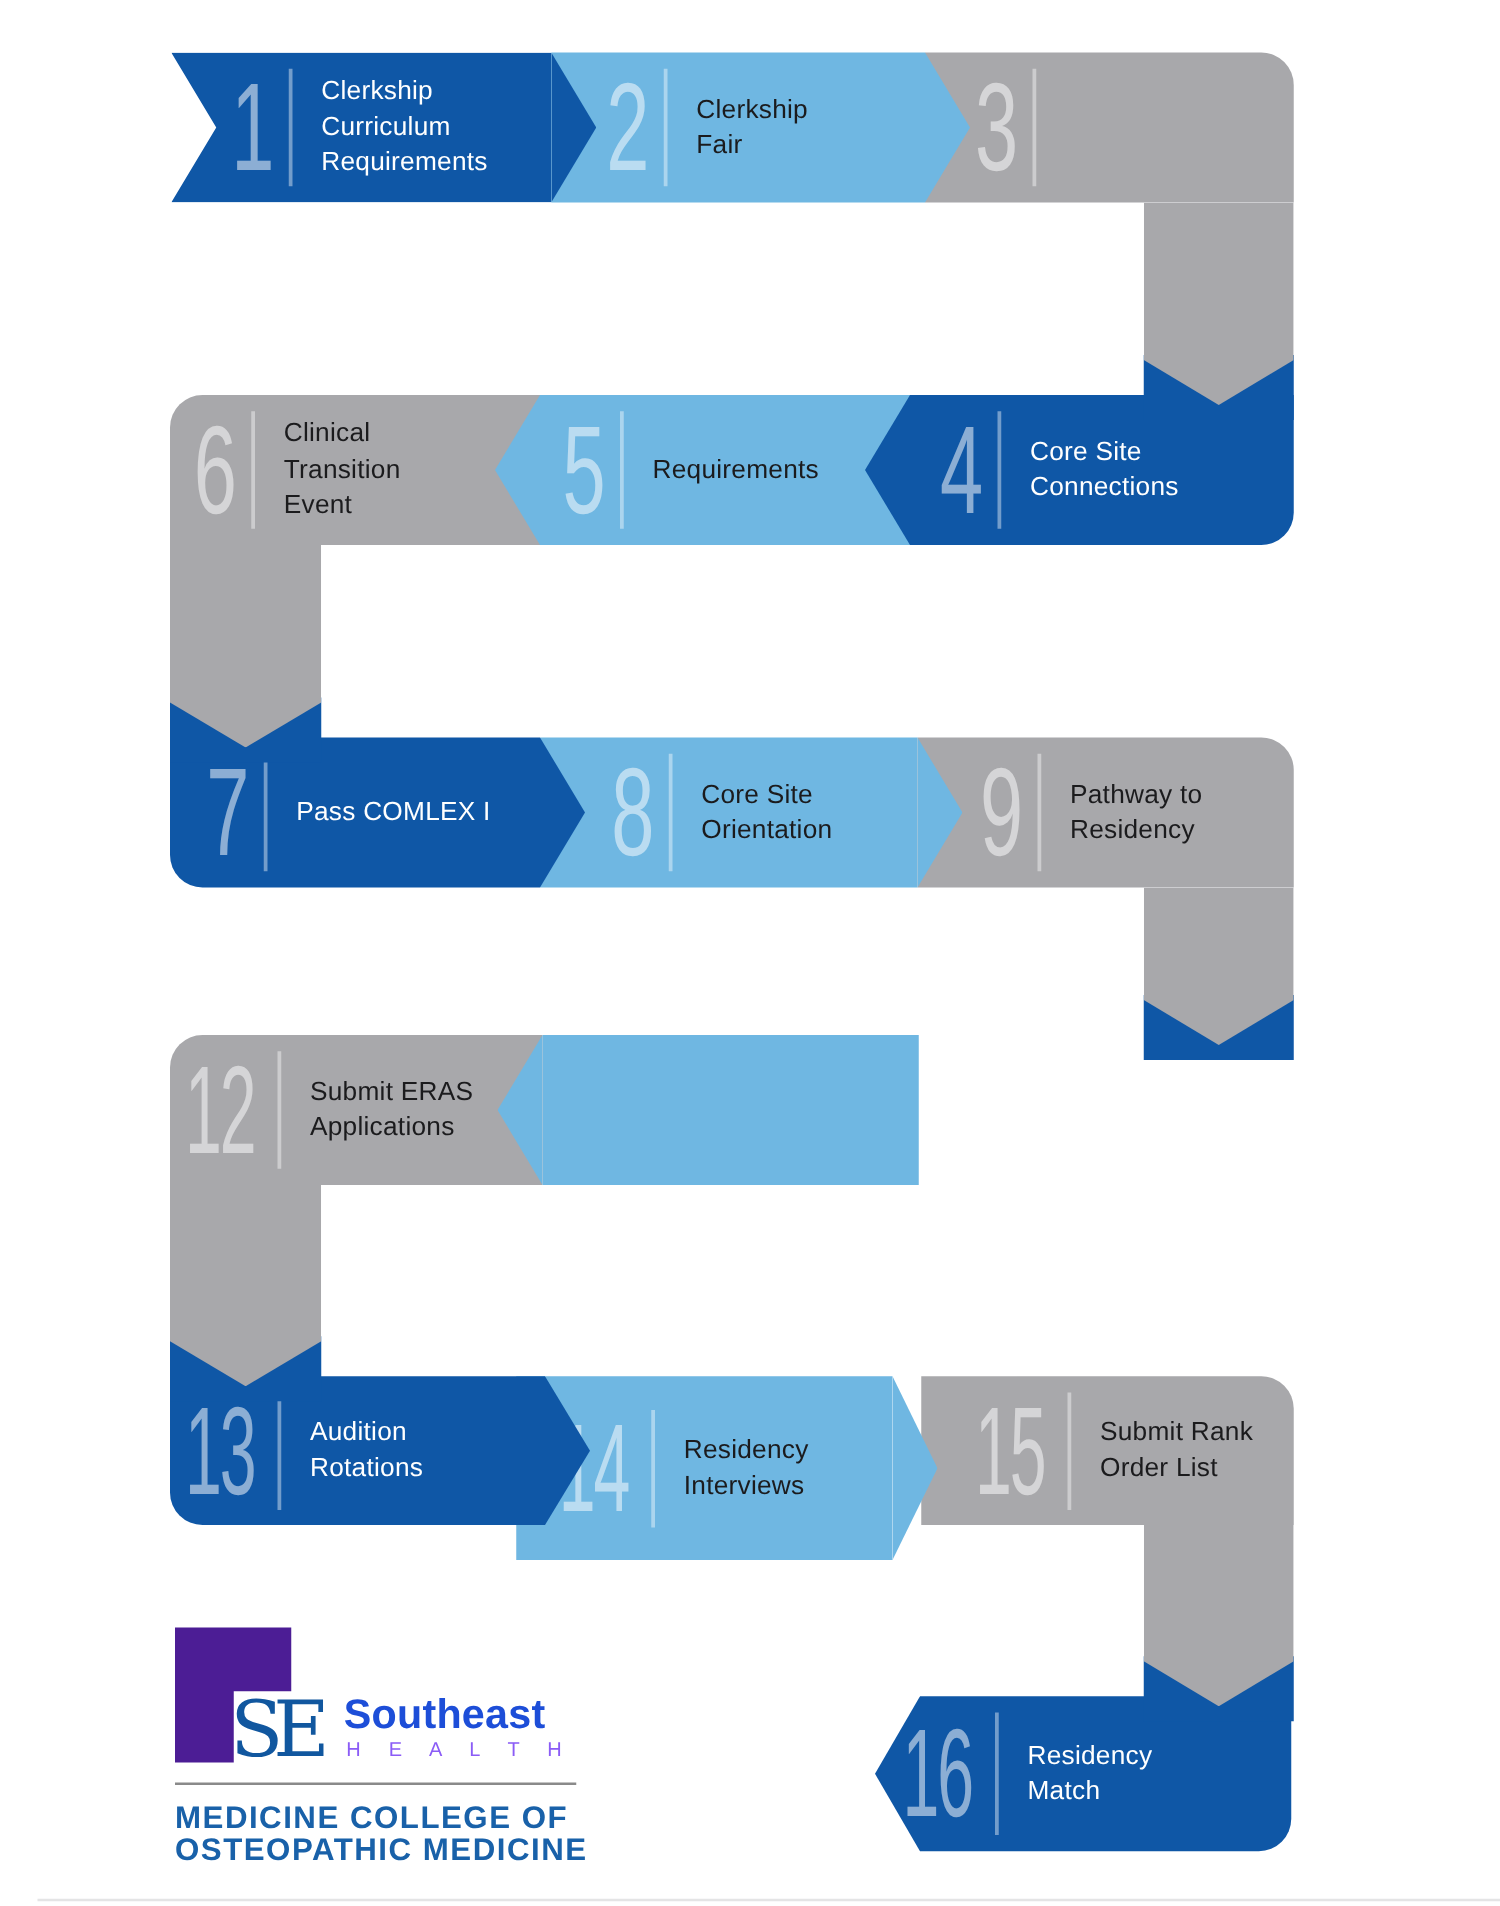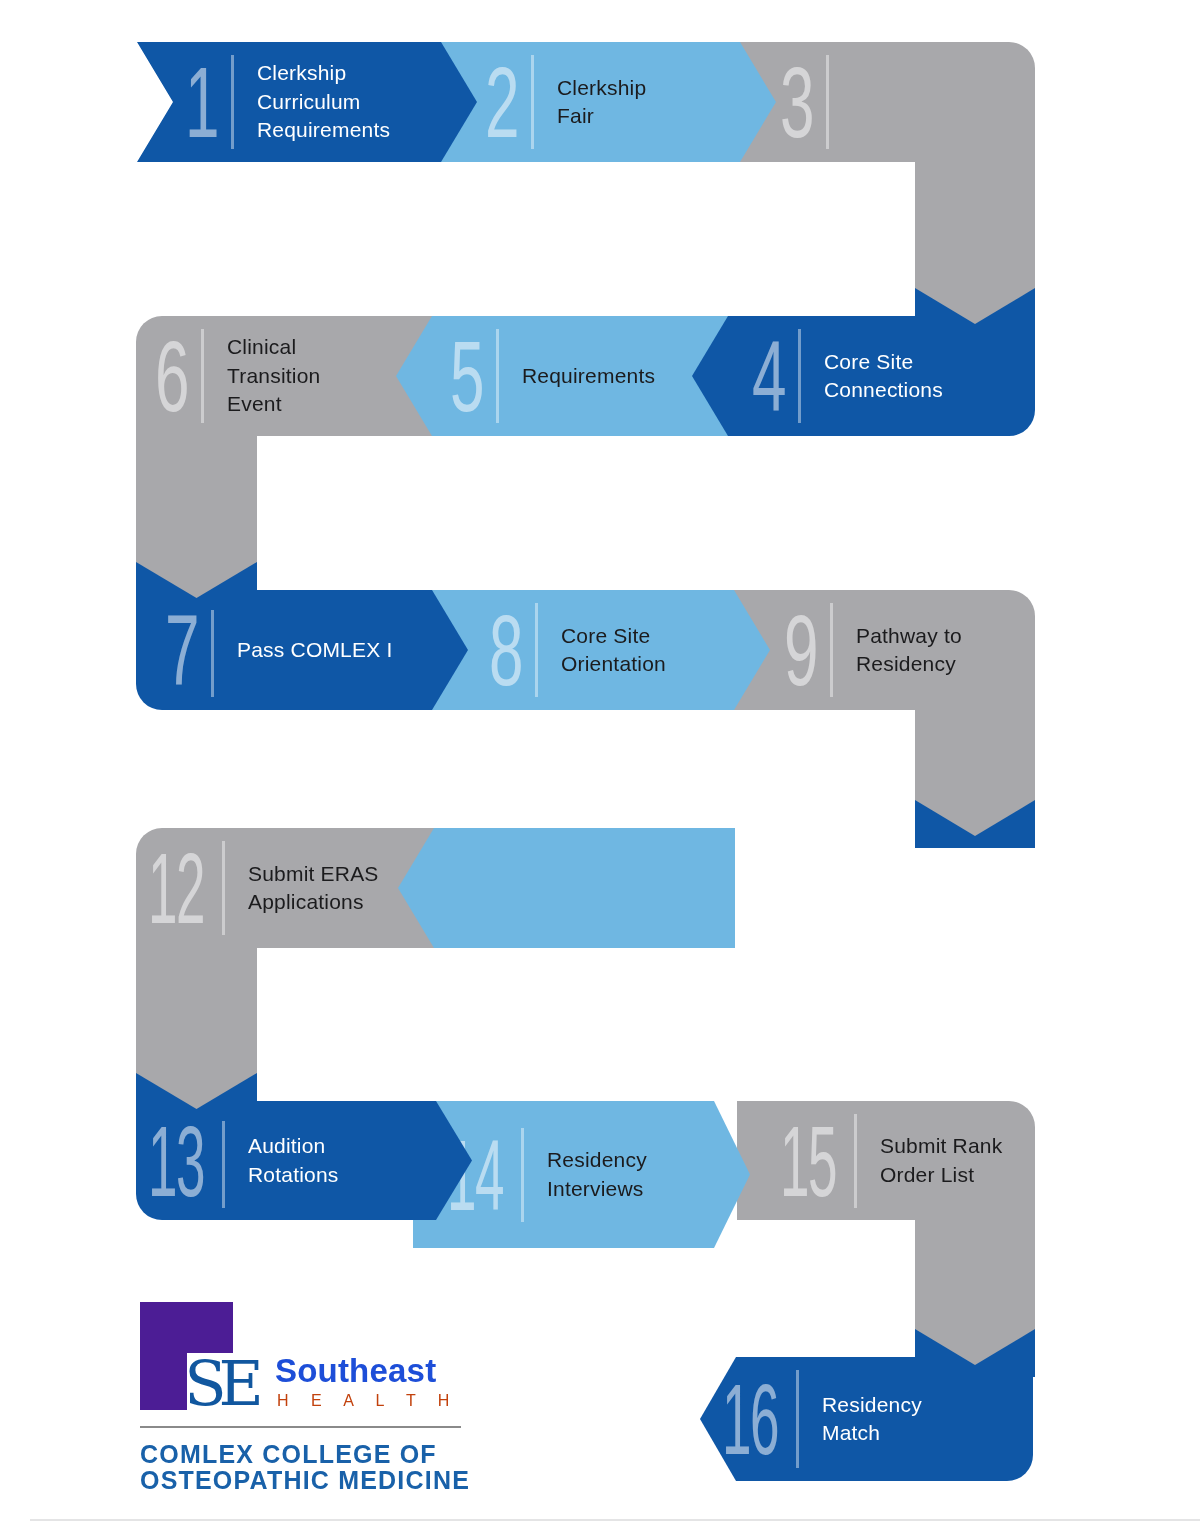--- a/index.html
+++ b/index.html
@@ -54,21 +54,21 @@
   .logo-se{
     font-family:"DejaVu Serif","Liberation Serif",serif;font-size:62px;line-height:58px;
     color:#11579f;letter-spacing:-8px;margin-left:-6px;
   }
   .logo-brand{
     position:absolute;left:135px;top:50px;font-size:33px;font-weight:bold;
     letter-spacing:0.2px;color:#1d4ed8;
   }
   .logo-health{
     position:absolute;left:137px;top:90px;font-size:16px;font-weight:400;
-    letter-spacing:9px;color:#c2410c;white-space:nowrap;
+    letter-spacing:9px;color:#8b5cf6;white-space:nowrap;
   }
   .logo-rule{position:absolute;left:0;top:124px;width:321px;height:2px;background:#8a8a8a;}
   .logo-org{
     position:absolute;left:0;top:139px;font-size:25px;font-weight:bold;
     letter-spacing:1.2px;line-height:26px;color:#1961a9;white-space:nowrap;
   }
   #bottom-line{position:absolute;left:30px;top:1519px;width:1170px;height:2px;background:#e4e4e5;}
 </style>
 </head>
 <body>
@@ -242,19 +242,19 @@
   <div id="logo">
     <div class="logo-square">
       <div class="logo-se-box">
         <span class="logo-se">SE</span>
       </div>
     </div>
     <div class="logo-brand">Southeast</div>
     <div class="logo-health">H E A L T H</div>
     <div class="logo-rule"></div>
     <div class="logo-org">
-      <div>COMLEX COLLEGE OF</div>
+      <div>MEDICINE COLLEGE OF</div>
       <div>OSTEOPATHIC MEDICINE</div>
     </div>
   </div>
 
   <div id="bottom-line"></div>
 </div>
 
 </body></html>

